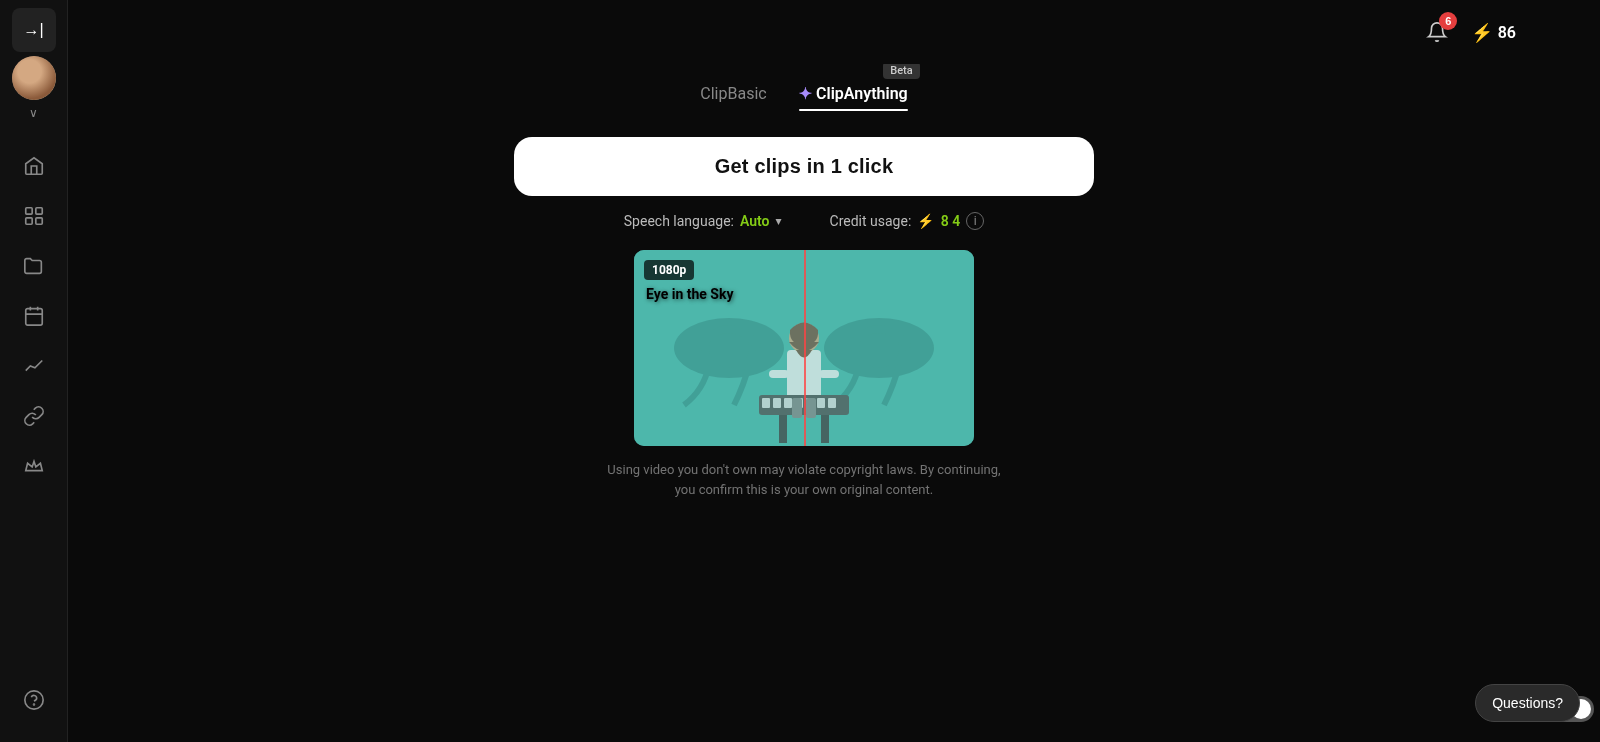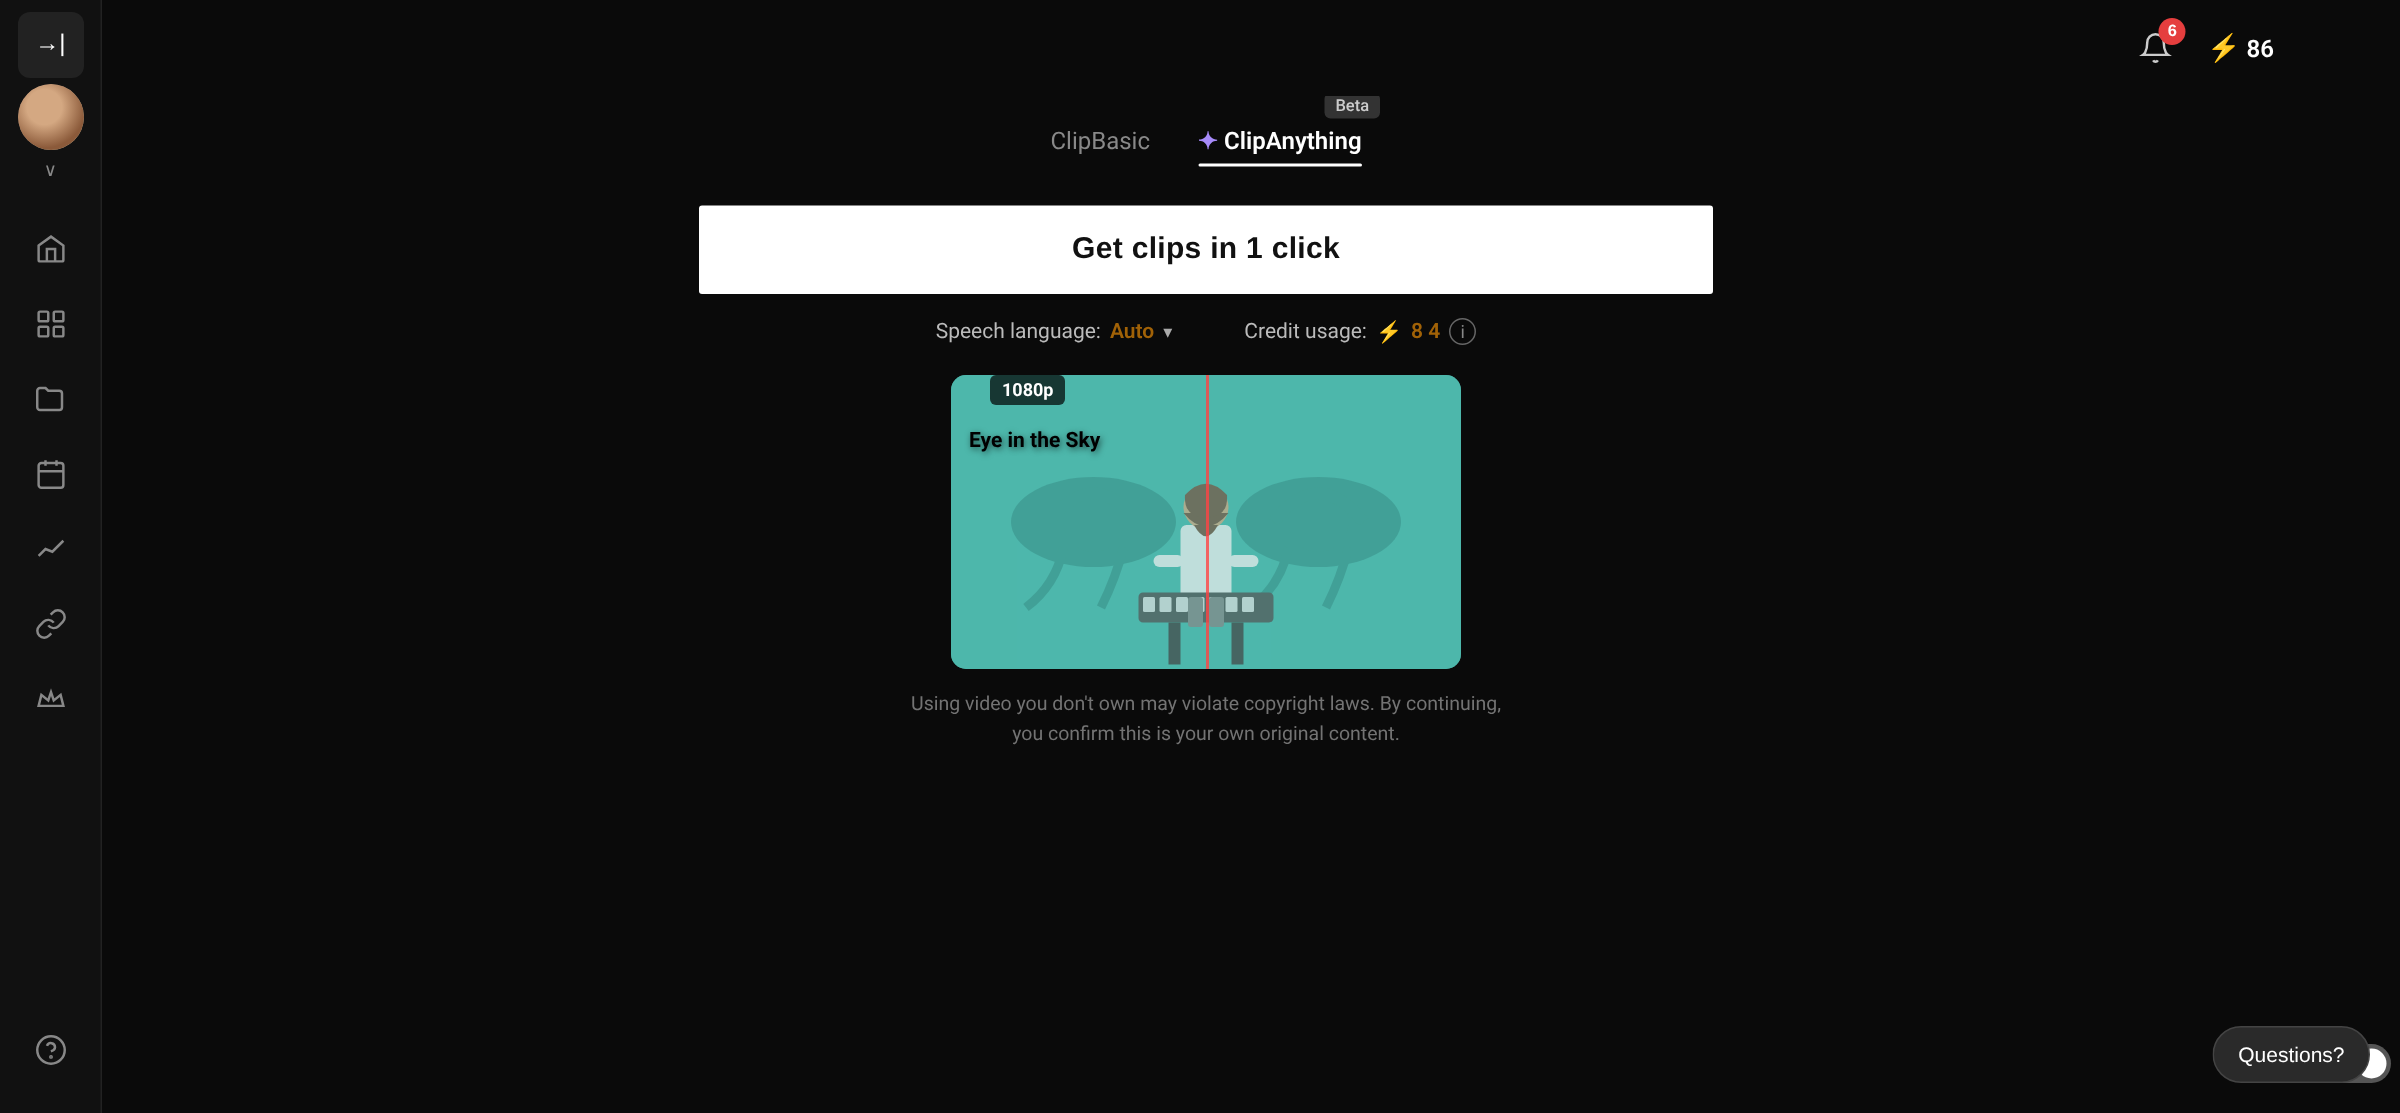--- a/index.html
+++ b/index.html
@@ -250,25 +250,25 @@
       border: none;
       color: #888;
       cursor: pointer;
       font-size: 14px;
       text-decoration: underline;
       text-underline-offset: 2px;
     }
 
     
     .get-clips-btn {
-      width: 676px;
+      width: 580px;
       background: #fff;
       color: #111;
       border: none;
-      border-radius: 2px;
+      border-radius: 18px;
       padding: 18px;
       font-size: 20px;
       font-weight: 700;
       cursor: pointer;
       margin-bottom: 16px;
       letter-spacing: 0.01em;
     }
 
     
     .settings-row {
@@ -281,21 +281,21 @@
     }
     .setting-item {
       display: flex;
       align-items: center;
       gap: 6px;
       font-size: 14px;
       color: #bbb;
     }
     .setting-label { color: #bbb; }
     .setting-value {
-      color: #a16207;
+      color: #84cc16;
       font-weight: 600;
     }
     .dropdown-arrow {
       color: #aaa;
       font-size: 12px;
       cursor: pointer;
     }
     .credit-badge {
       color: #f6c026;
       font-size: 14px;
@@ -331,29 +331,28 @@
       align-items: center;
       justify-content: center;
     }
     .eye-svg {
       width: 100%;
       height: 100%;
       opacity: 0.7;
     }
     .resolution-badge {
       position: absolute;
-      top: 0;
+      top: 10px;
       left: 10px;
       background: rgba(0,0,0,0.7);
       color: #fff;
       font-size: 12px;
       font-weight: 700;
       padding: 3px 8px;
       border-radius: 4px;
-      margin-left: 16px;
     }
     .progress-line {
       position: absolute;
       top: 0;
       left: 50%;
       width: 2px;
       height: 100%;
       background: #ff4444;
       opacity: 0.8;
     }

